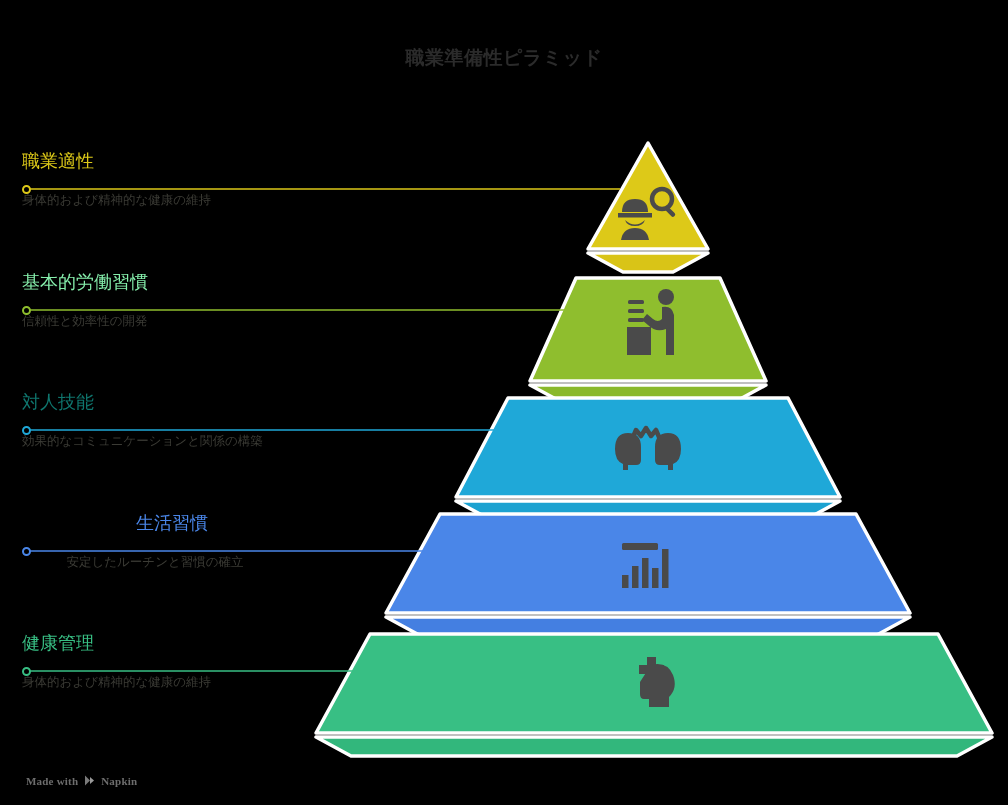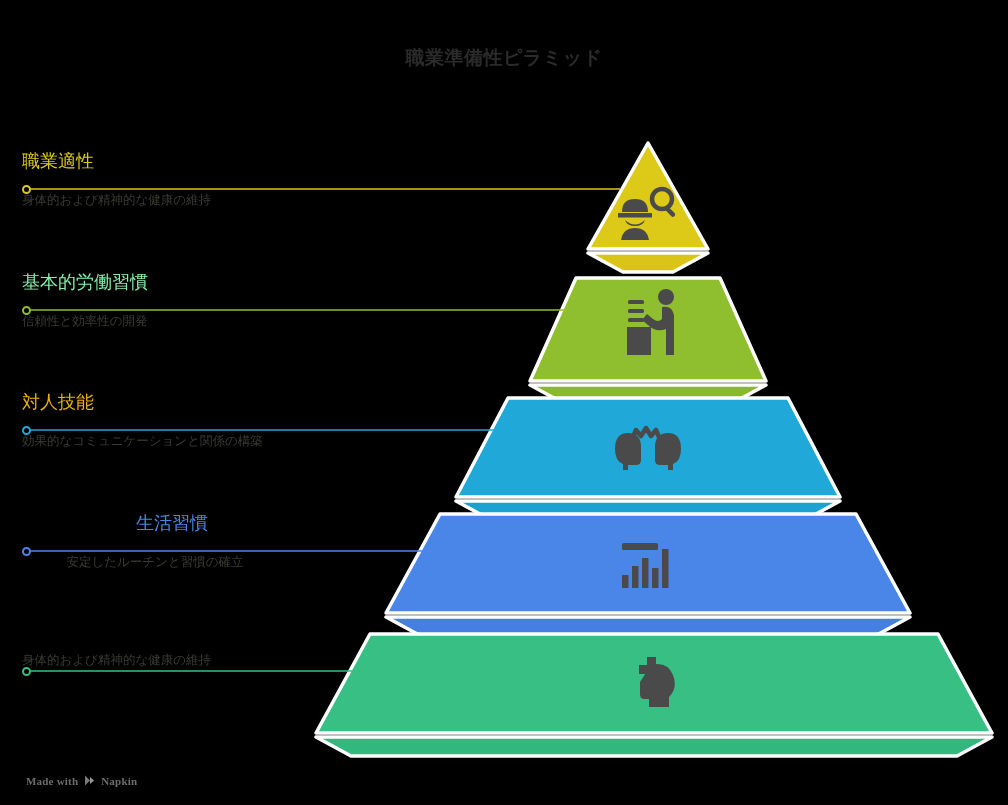--- a/index.html
+++ b/index.html
@@ -197,32 +197,33 @@
     <div class="label-desc" style="margin-top:18px;">身体的および精神的な健康の維持</div>
   </div>
 
   <div class="label-block" style="top:271px;">
     <div class="label-title" style="color:#86efac;">基本的労働習慣</div>
     <div class="connector-dot" style="top:35px; border-color:#8fbe2e;"></div>
     <div class="label-desc" style="margin-top:18px;">信頼性と効率性の開発</div>
   </div>
 
   <div class="label-block" style="top:391px;">
-    <div class="label-title" style="color:#eab308;">対人技能</div>
+    <div class="label-title" style="color:#0f766e;">対人技能</div>
     <div class="connector-dot" style="top:35px; border-color:#1fa8d8;"></div>
     <div class="label-desc" style="margin-top:18px; width:245px;">効果的なコミュニケーションと関係の構築</div>
   </div>
 
   <div class="label-block" style="top:512px;text-align:center;">
     <div class="label-title" style="color:#4a86e8;">生活習慣</div>
     <div class="connector-dot" style="top:35px; border-color:#4a86e8;"></div>
     <div class="label-desc" style="margin-top:18px;margin-left:8px;">安定したルーチンと習慣の確立</div>
   </div>
 
   <div class="label-block" style="top:632px;">
+    <div class="label-title" style="color:#38bf84;">健康管理</div>
     <div class="connector-dot" style="top:35px; border-color:#38bf84;"></div>
     <div class="label-desc" style="margin-top:18px;">身体的および精神的な健康の維持</div>
   </div>
 
   <div id="footer">
     <span>Made with</span>
     <span class="napkin-mark">
       <svg width="13" height="13" viewBox="0 0 13 13" xmlns="http://www.w3.org/2000/svg">
         <path d="M2 1.5 L2 11.5 L7 6.5 Z" fill="#7a7a7a"></path>
         <path d="M7 3 L7 10 L11 6.5 Z" fill="#9a9a9a"></path>

